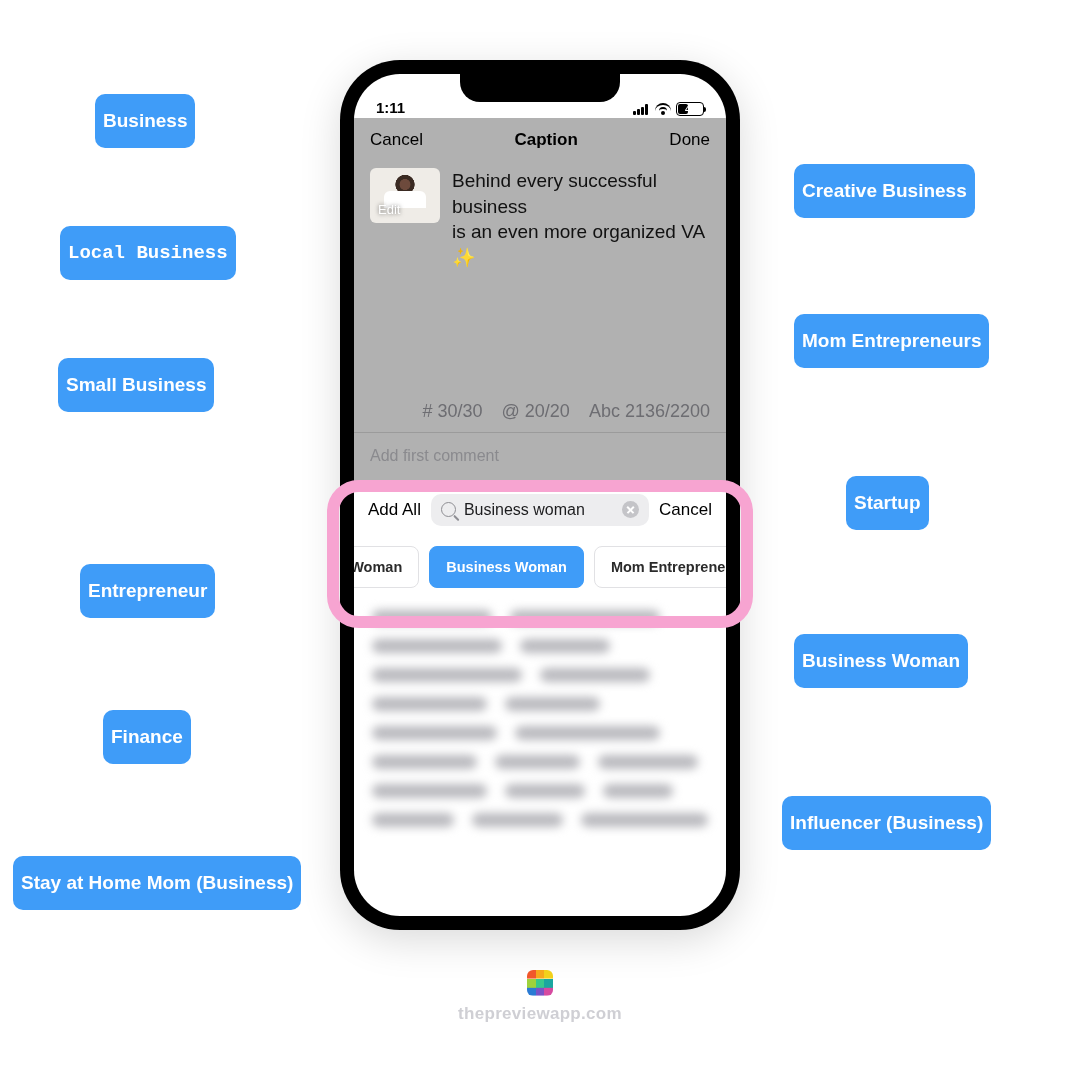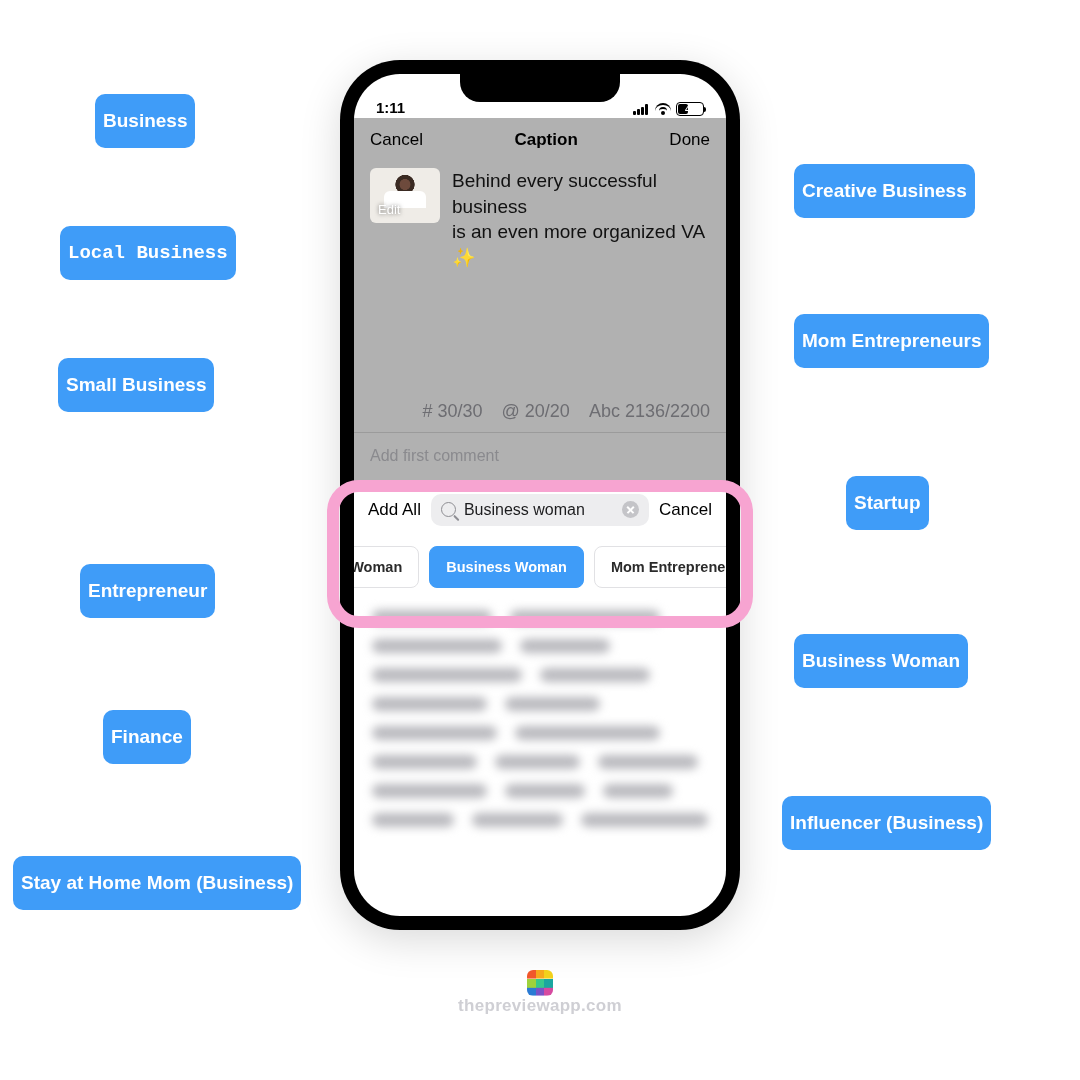--- a/index.html
+++ b/index.html
@@ -197,21 +197,21 @@
     position:absolute;
     border:12px solid var(--pink);
     border-radius:32px;
     pointer-events:none;
     z-index:50;
   }
 
   
   .footer{
     position:absolute;left:0;right:0;top:970px;
-    display:flex;flex-direction:column;align-items:center;
+    display:flex;flex-direction:column;align-items:center;gap:8px;
   }
   .logo{
     width:26px;height:26px;border-radius:6px;
     background:
       linear-gradient(to right,#f1572b 0 33%,#f6a81c 33% 66%,#f2d11b 66% 100%) top/100% 33% no-repeat,
       linear-gradient(to right,#9ed23c 0 33%,#36c98c 33% 66%,#1aa6a0 66% 100%) center/100% 34% no-repeat,
       linear-gradient(to right,#2a7bd4 0 33%,#7a52c7 33% 66%,#d64aa0 66% 100%) bottom/100% 33% no-repeat;
   }
   .brand{
     color:#cfcfd4;font-weight:700;font-size:17px;letter-spacing:.3px;

